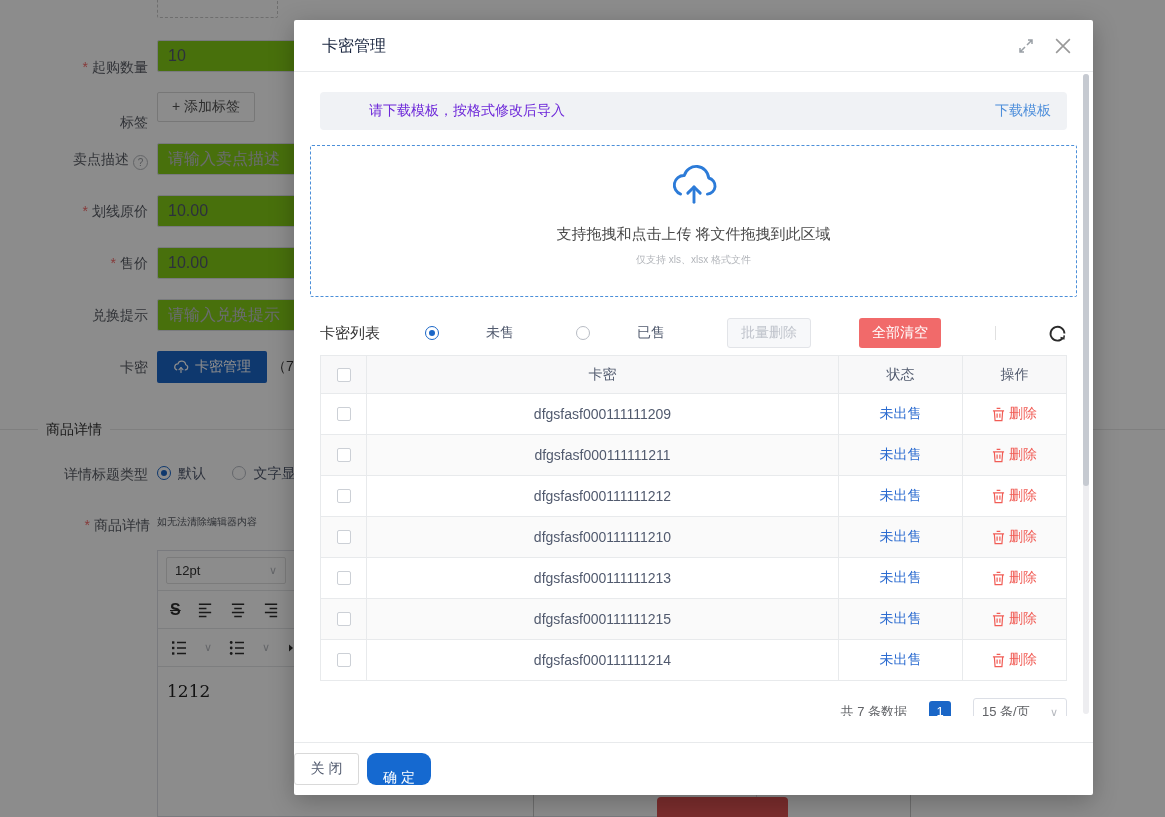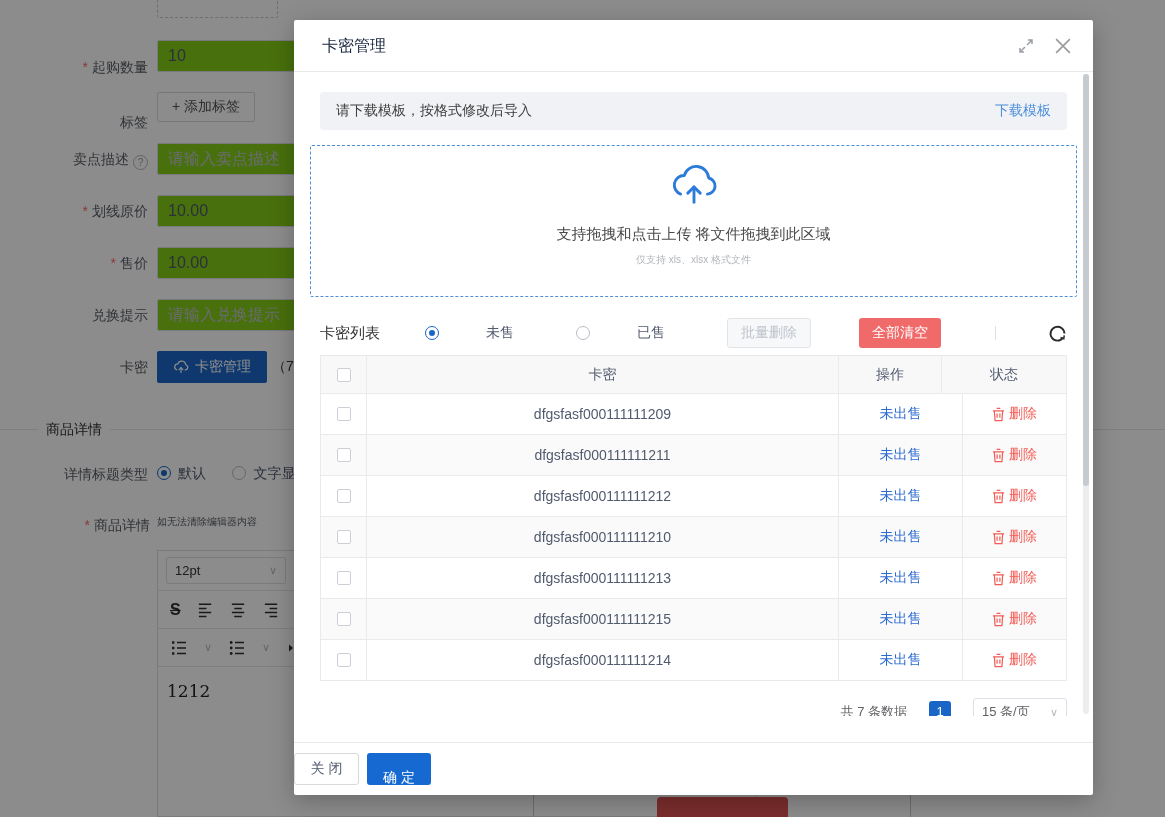--- a/index.html
+++ b/index.html
@@ -44,21 +44,21 @@
   
   .modal { position:absolute; left:294px; top:20px; width:799px; height:775px; background:#fff; border-radius:2px;
            box-shadow:0 6px 24px rgba(0,0,0,.25); z-index:10; }
   .m-header { position:absolute; left:0; top:0; right:0; height:52px; border-bottom:1px solid #e8eaec; }
   .m-title { position:absolute; left:28px; top:0; line-height:52px; font-size:16px; color:#17233d; }
   .hd-ic { position:absolute; top:17px; width:18px; height:18px; cursor:pointer; }
   .m-body { position:absolute; top:52px; left:0; right:0; height:644px; overflow:hidden; background:#fff; }
 
   .info-bar { position:absolute; left:26px; top:20px; width:747px; height:38px; background:#f0f2f5; border-radius:4px;
               display:flex; align-items:center; justify-content:space-between; padding:0 16px; font-size:14px; }
-  .info-text { color:#404040; }
+  .info-text { color:#6d28d9;margin-left:33px; }
   .info-link { color:#4e8fdb; cursor:pointer; }
 
   .upload { position:absolute; left:16px; top:73px; width:767px; height:152px; border:1px dashed #4b8fd9; border-radius:2px;
             background:#fff; text-align:center; cursor:pointer; }
   .up-main { margin-top:14px; font-size:15px; color:#4a4a4a; }
   .up-sub { margin-top:9px; font-size:10px; color:#b2b5ba; }
 
   .list-head { position:absolute; left:26px; top:246px; width:747px; height:30px; display:flex; align-items:center; }
   .list-title { font-size:15px; color:#333; font-weight:500; }
   .list-ctrls { margin-left:auto; display:flex; align-items:center;gap:40px; }
@@ -83,21 +83,21 @@
   .page-cur { width:22px; height:22px; background:#1a66c7; color:#fff; border-radius:3px; text-align:center; line-height:22px; font-size:13px; cursor:pointer; }
   .page-size { width:94px; height:28px; border:1px solid #dcdfe6; border-radius:3px; display:flex; align-items:center;
                justify-content:space-between; padding:0 8px; cursor:pointer; background:#fff; }
 
   .sb-track { position:absolute; right:4px; top:2px; width:6px; height:640px; background:#ededf0; border-radius:3px; }
   .sb-thumb { position:absolute; right:0; top:0; width:6px; height:412px; background:#c6cad1; border-radius:3px; cursor:pointer; }
 
   .m-footer { position:absolute; left:0; right:0; bottom:0; height:53px; border-top:1px solid #e8eaec;
               display:flex; align-items:center; justify-content:flex-start; gap:8px; padding-right:15px; }
   .btn-plain { height:32px; min-width:65px; padding:0 15px; background:#fff; border:1px solid #d9d9d9; border-radius:3px; color:#515a6e; font-size:14px; font-family:inherit; cursor:pointer; }
-  .btn-primary { height:32px; min-width:64px; padding:16px 15px; background:#1569d0; border:none; border-radius:3px; color:#fff; font-size:14px; font-family:inherit; cursor:pointer; }
+  .btn-primary { height:32px; min-width:64px; padding:16px 15px; background:#1569d0; border:none; border-radius:9px; color:#fff; font-size:14px; font-family:inherit; cursor:pointer; }
 </style>
 </head>
 <body>
 
 <div class="bg-page">
 
   <div class="dash-box" style="left:157px; top:-12px; width:121px; height:30px;"></div>
 
   <div class="bg-label req" style="top:57px;">起购数量</div>
   <input class="bg-input" style="top: 40px;" readonly="" value="10">
@@ -236,22 +236,22 @@
         </svg>
       </div>
     </div>
 
     <div class="tbl">
       <div class="trh">
         <div class="c c1">
             <span class="cb"></span>
           </div>
         <div class="c c2">卡密</div>
+        <div class="c c3">状态</div>
         <div class="c c4">操作</div>
-        <div class="c c3">状态</div>
       </div>
       <div>
   <div class="trow">
     <div class="c c1">
               <span class="cb"></span>
             </div>
     <div class="c c2">dfgsfasf000111111209</div>
     <div class="c c3 status">未出售</div>
     <div class="c c4">
       <span class="del">

